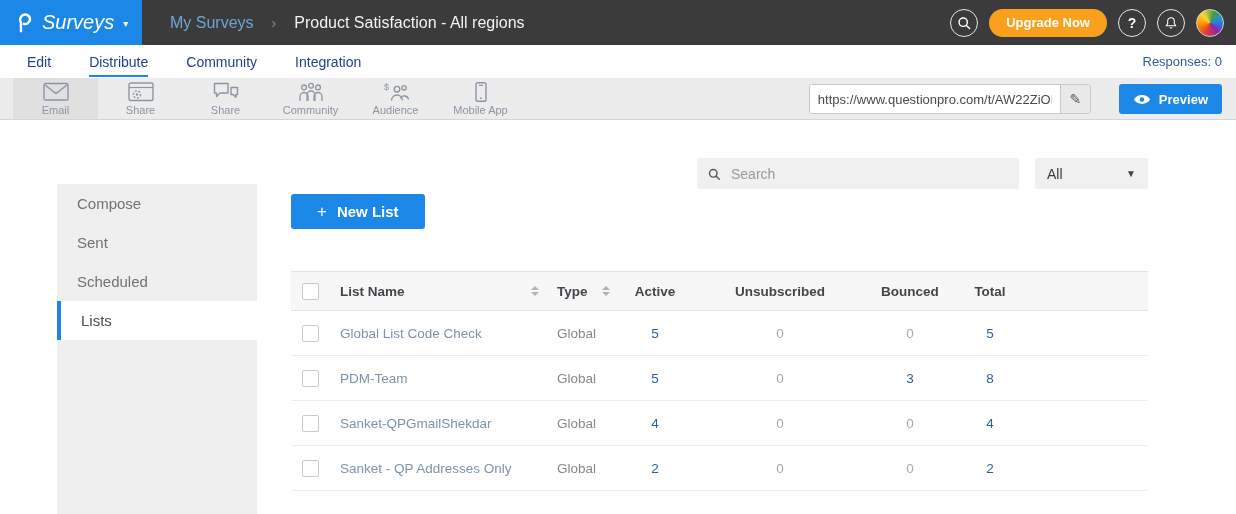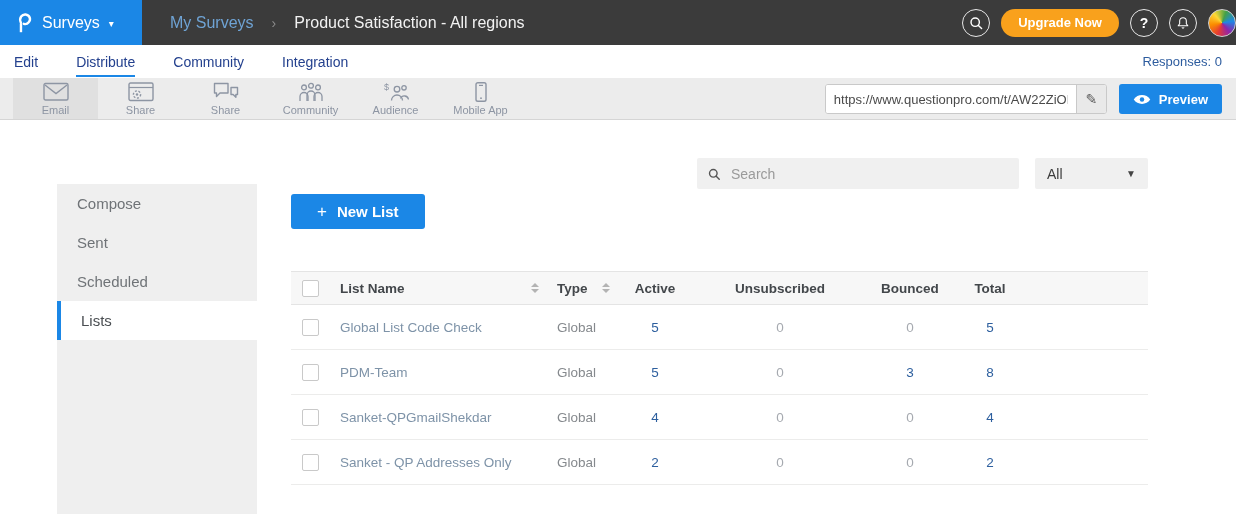--- a/index.html
+++ b/index.html
@@ -4,58 +4,58 @@
 <style>
   html,body{margin:0;padding:0;background:#fff;}
   *{box-sizing:border-box;}
   .stage{position:relative;width:1236px;height:514px;overflow:hidden;
          font-family:"Liberation Sans",sans-serif;background:#fff;}
 
   
   .topbar{position:relative;display:flex;align-items:center;height:45px;background:#3b3b3b;}
   .logo-box{display:flex;align-items:center;gap:9px;width:142px;height:45px;
             background:#1b87e6;color:#fff;padding-left:16px;cursor:pointer;}
-  .logo-box .pname{font-size:16px;}
+  .logo-box .pname{font-size:20px;font-style:italic;}
   .logo-box .caret{font-size:10px;margin-top:2px;}
   .crumbs{display:flex;align-items:center;gap:18px;margin-left:28px;font-size:16px;}
   .crumb-link{color:#6fa3d4;text-decoration:none;cursor:pointer;}
   .crumb-sep{color:#8b8b8b;font-size:14px;}
   .crumb-title{color:#f2f2f2;}
-  .top-actions{position:absolute;right:0;top:0;height:45px;display:flex;align-items:center;gap:11px;}
+  .top-actions{position:absolute;right:12px;top:0;height:45px;display:flex;align-items:center;gap:11px;}
   .circle-btn{width:28px;height:28px;border:1.5px solid #e8e8e8;border-radius:50%;
               display:flex;align-items:center;justify-content:center;cursor:pointer;color:#fff;
               font-size:14px;font-weight:bold;}
   .upgrade{height:28px;border:none;border-radius:14px;background:#f9a11c;color:#fff;
            font-family:inherit;font-size:13px;font-weight:bold;padding:0 17px;cursor:pointer;}
   .avatar{width:28px;height:28px;border-radius:50%;border:1.5px solid #cfcfcf;
           background:conic-gradient(from 200deg,#e53935,#fb8c00,#fdd835,#43a047,#1e88e5,#8e24aa,#e53935);}
 
   
-  .tabs{position:relative;display:flex;align-items:center;height:33px;background:#fff;padding-left:14px;gap:0;}
+  .tabs{position:relative;display:flex;align-items:center;height:33px;background:#fff;padding-left:27px;gap:0;}
   .tab{color:#24418e;font-size:14px;text-decoration:none;cursor:pointer;padding:7px 0 5px 0;margin-right:38px;
        border-bottom:2px solid transparent;}
   .tab.active{border-bottom-color:#1b87e6;}
   .responses{position:absolute;right:14px;color:#2d5c9e;font-size:13px;}
 
   
   .toolbar{position:relative;display:flex;align-items:stretch;height:42px;background:#ececec;
            border-bottom:1px solid #d5d5d5;padding-left:13px;}
   .tool{width:85px;display:flex;flex-direction:column;align-items:center;justify-content:center;
         gap:2px;cursor:pointer;color:#8d95a3;}
   .tool.active{background:#e0e0e0;}
   .tool .tlabel{font-size:11px;}
   .tool svg{display:block;}
   .url-group{position:absolute;right:14px;top:6px;display:flex;align-items:center;gap:12px;}
   .url-wrap{display:flex;width:282px;height:30px;background:#fff;border:1px solid #c9c9c9;border-radius:3px;overflow:hidden;}
   .url-wrap input{flex:1;border:none;outline:none;font-family:inherit;font-size:13px;color:#4a4a4a;padding:0 8px;min-width:0;}
   .pencil-btn{width:30px;background:#e9e9e9;border-left:1px solid #c9c9c9;display:flex;
               align-items:center;justify-content:center;color:#555;font-size:14px;cursor:pointer;}
   .preview-btn{display:flex;align-items:center;gap:8px;height:30px;background:#1b87e6;border:none;
                border-radius:3px;color:#fff;font-family:inherit;font-size:13px;font-weight:bold;
-               padding:0 14px;cursor:pointer;}
+               padding:0 14px;cursor:pointer;margin-left:16px;}
 
   
   .content{position:relative;height:394px;background:#fff;}
   .side{position:absolute;left:57px;top:30px;bottom:0;width:200px;background:#efefef;margin-top:34px;}
   .side-item{display:flex;align-items:center;height:39px;padding-left:16px;font-size:15px;
              color:#6f7377;cursor:pointer;border-left:4px solid transparent;}
   .side-item.active{background:#fff;border-left-color:#1b87e6;color:#4a4e52;padding-left:20px;}
 
   .panel{position:absolute;left:291px;top:0;right:88px;}
   .filter-row{display:flex;justify-content:flex-end;gap:16px;margin-top:38px;}
@@ -68,21 +68,21 @@
           background:#f0f0f0;border-radius:2px;padding:0 12px;font-size:14px;color:#3c3c3c;cursor:pointer;}
   .all-dd .caret{font-size:10px;color:#444;}
   .new-list{display:flex;align-items:center;gap:10px;height:35px;margin-top:5px;background:#1b87e6;
             border:none;border-radius:3px;color:#fff;font-family:inherit;font-size:15px;font-weight:bold;
             padding:0 26px;cursor:pointer;}
   .new-list .plus{font-size:17px;font-weight:normal;}
 
   
   .table{margin-top:42px;}
   .thead,.trow{display:grid;grid-template-columns:39px 215px 75px 70px 180px 80px 80px 1fr;align-items:center;}
-  .thead{height:34px;background:#f7f7f7;border-top:1px solid #e4e4e4;border-bottom:1px solid #e4e4e4;
+  .thead{height:40px;background:#f7f7f7;border-top:1px solid #e4e4e4;border-bottom:1px solid #e4e4e4;
          font-size:13.5px;font-weight:bold;color:#43474b;}
   .trow{height:45px;border-bottom:1px solid #ececeb;font-size:13.5px;}
   .cell{display:flex;align-items:center;}
   .c-cb{justify-content:flex-start;padding-left:11px;}
   .cb{width:17px;height:17px;background:#fff;border:1px solid #c9c9c9;border-radius:2px;cursor:pointer;}
   .c-name{padding-left:10px;justify-content:space-between;padding-right:6px;}
   .c-type{padding-left:12px;justify-content:space-between;padding-right:10px;color:#85898d;}
   .thead .c-name,.thead .c-type{color:#43474b;}
   .c-ctr{justify-content:center;}
   .rowlink{color:#7e93a8;text-decoration:none;cursor:pointer;}

